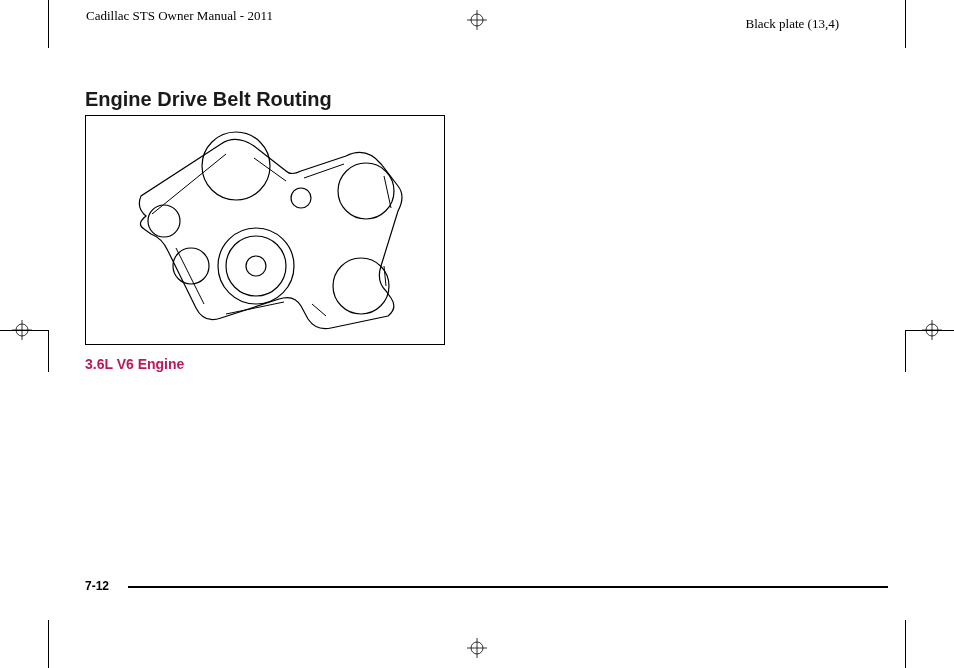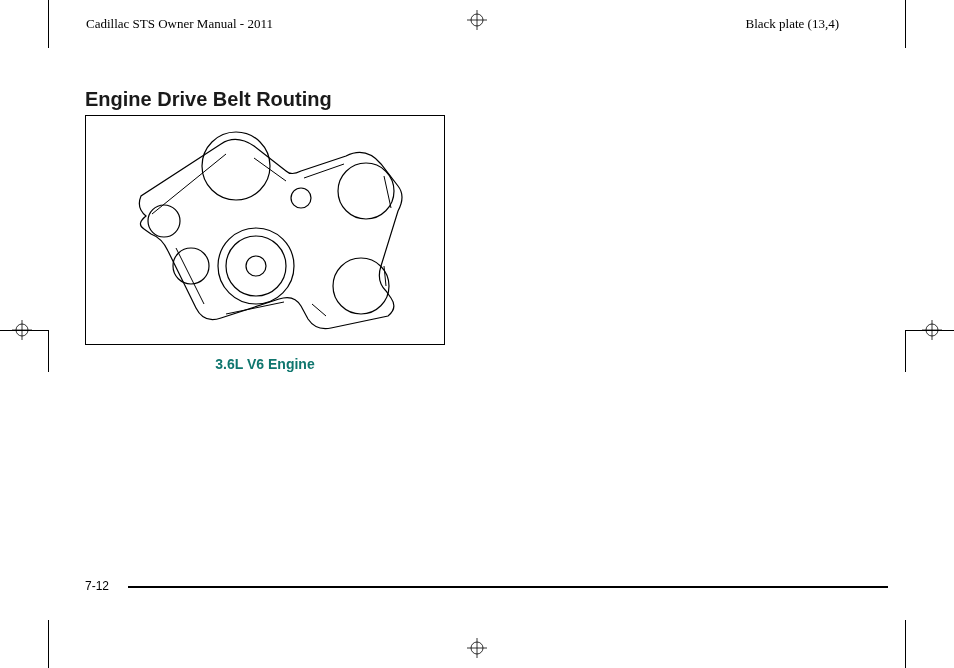--- a/index.html
+++ b/index.html
@@ -12,21 +12,21 @@
     position: relative;
     overflow: hidden;
   }
   .page {
     position: absolute;
     inset: 0;
   }
   
   .hdr-left {
     position: absolute;
-    top: 16px;
+    top: 8px;
     left: 86px;
     font-family: "Times New Roman", Times, serif;
     font-size: 13px;
   }
   .hdr-right {
     position: absolute;
     top: 16px;
     right: 115px;
     font-family: "Times New Roman", Times, serif;
     font-size: 13px;
@@ -50,31 +50,31 @@
     height: 230px;
     border: 1px solid #000;
     background: #fff;
   }
   .figure svg { display: block; }
   .caption {
     position: absolute;
     top: 356px;
     left: 85px;
     width: 360px;
-    text-align: center;
     font-size: 14px;
     font-weight: 700;
-    color: #0f766e;
+    color: #be185d;
   }
   
   .pagenum {
     position: absolute;
     left: 85px;
     bottom: 75px;
     font-size: 12px;
+    font-weight: bold;
   }
   
   .foot-rule {
     position: absolute;
     left: 128px;
     bottom: 80px;
     width: 760px;
     height: 2px;
     background: #000;
   }

